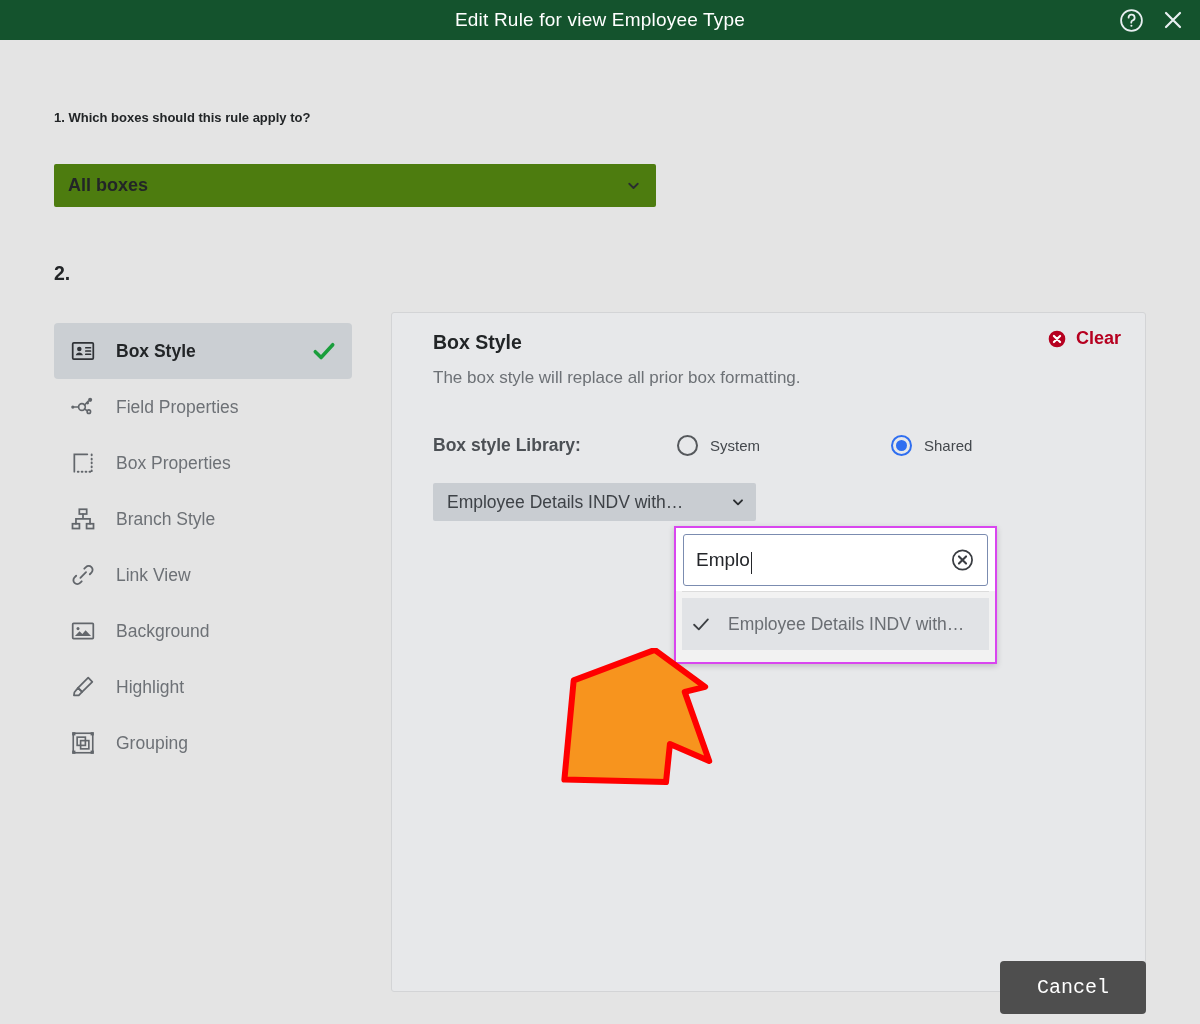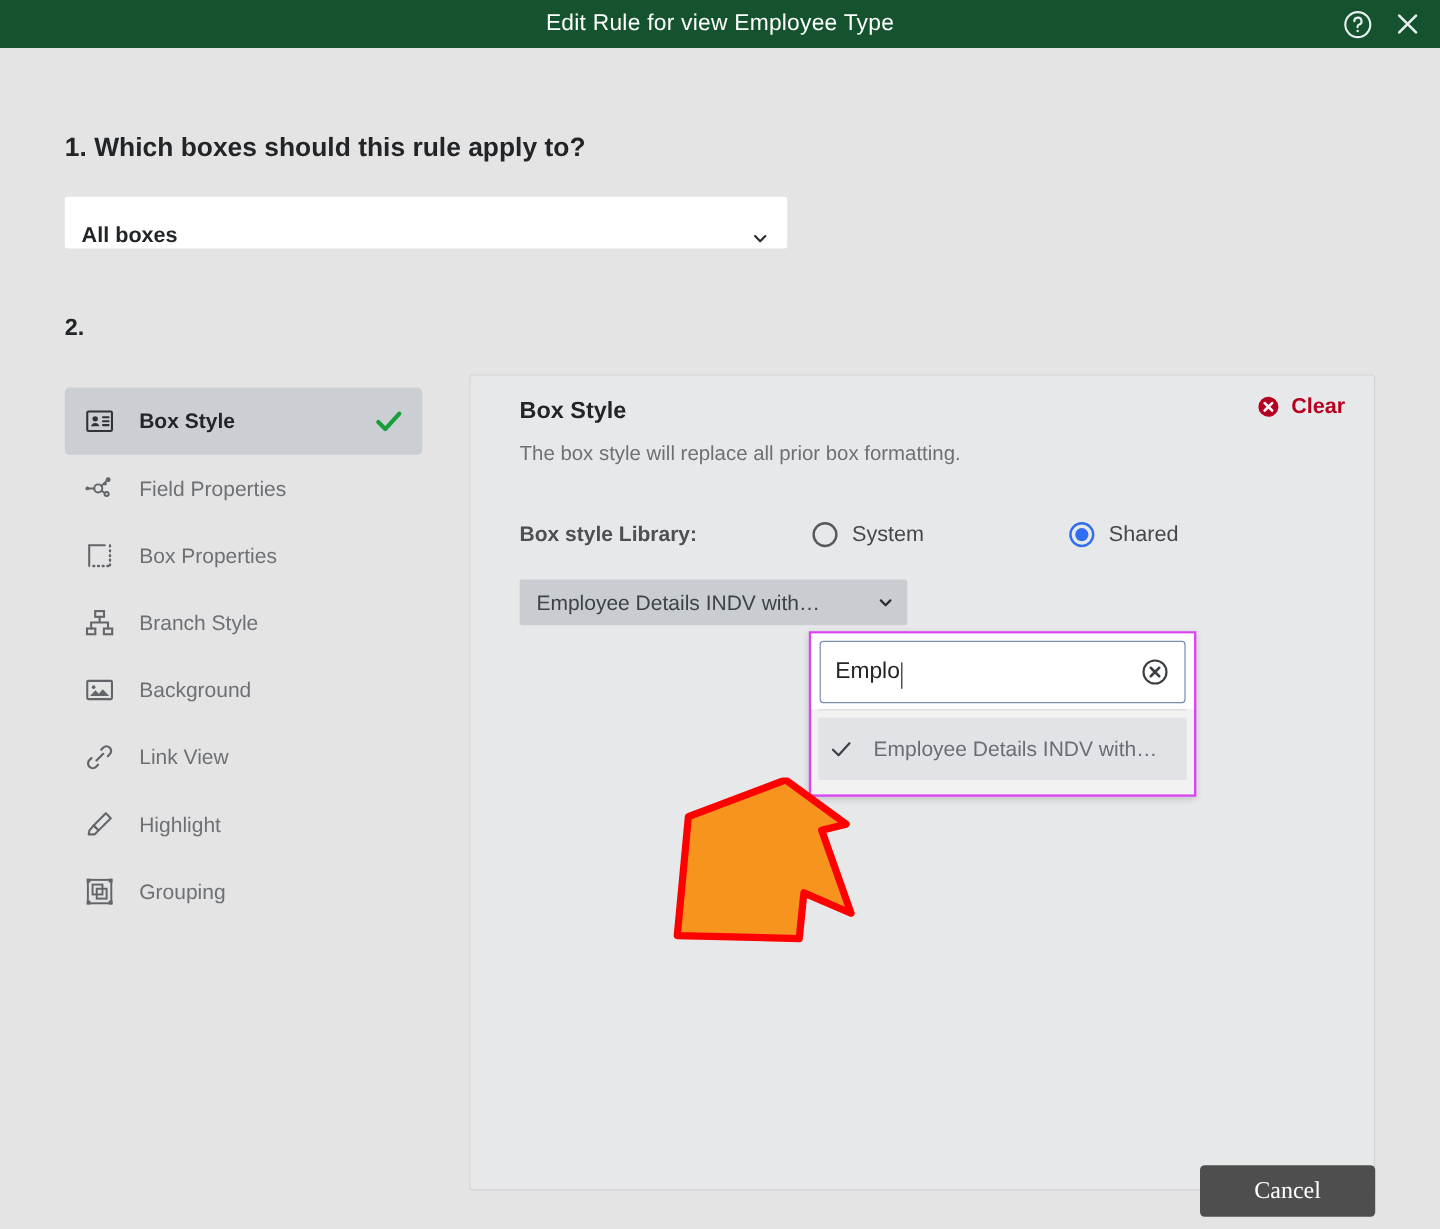--- a/index.html
+++ b/index.html
@@ -42,28 +42,28 @@
 
   
   .body {
     flex: 1 1 auto;
     position: relative;
     padding: 0 54px;
   }
 
   .step1-title {
     position: absolute; left: 54px; top: 70px;
-    font-size: 22px; font-weight: bold; color: #222527;
+    font-size: 13px; font-weight: bold; color: #222527;
   }
   .boxes-select {
     position: absolute; left: 54px; top: 124px;
     width: 602px; height: 43px;
-    background: #ffffff;
+    background: #4d7c0f;
     border: none; border-radius: 2px;
-    display: flex; align-items: flex-end; padding: 0 14px;
+    display: flex; align-items: center; padding: 0 14px;
     cursor: pointer;
     gap: 44px;
   }
   .boxes-select .label {
     font-size: 18px; font-weight: bold; color: #222527;
     flex: 1 1 auto;
   }
   .chev { color: #2a2d30; display: flex; align-items: center; }
 
   .step2-title {
@@ -141,21 +141,21 @@
     width: 21px; height: 21px; border-radius: 50%;
     border: 2px solid #55585c; background: transparent;
     display: flex; align-items: center; justify-content: center;
     flex: 0 0 21px;
   }
   .radio.checked { border-color: #2f6ef0; }
   .radio.checked::after {
     content: ""; width: 11px; height: 11px; border-radius: 50%;
     background: #2f6ef0;
   }
-  .radio-label { font-size: 18px; color: #44484d; }
+  .radio-label { font-size: 15px; color: #44484d; }
 
   .style-select {
     width: 323px; height: 38px;
     background: #c9cdd2; border-radius: 2px;
     display: flex; align-items: center; padding: 0 10px 0 14px;
     cursor: pointer;
   }
   .style-select .sel-text {
     flex: 1 1 auto;
     font-size: 17.5px; color: #3e4247;
@@ -216,25 +216,25 @@
     width: 190px; height: 160px;
     pointer-events: none;
   }
 
   
   .footer {
     position: absolute; right: 54px; bottom: 10px;
     display: flex; align-items: center; gap: 16px;
   }
   .btn {
-    height: 43px; min-width: 146px;
+    height: 53px; min-width: 146px;
     border: none; border-radius: 4px;
     font-size: 20px; color: #ffffff;
     cursor: pointer;
-    font-family: Liberation Serif, serif;
+    font-family: Liberation Mono, monospace;
   }
   .btn-cancel { background: #4e4e4e; }
   .btn-save   { background: #1c4a57; }
 </style>
 </head>
 <body>
 
 <div class="dialog">
 
   <div class="titlebar">
@@ -321,38 +321,38 @@
             <rect x="2.3" y="16.4" width="6.4" height="4.4"></rect>
             <rect x="15.3" y="16.4" width="6.4" height="4.4"></rect>
             <path d="M12 7.4v4.4M5.5 16.4v-4.6h13v4.6M5.5 11.8h13" stroke-linecap="round"></path>
           </svg>
         </span>
         <span class="side-label">Branch Style</span>
       </div>
 
       <div class="side-item">
         <span class="side-ico">
+          <svg width="26" height="26" viewBox="0 0 24 24" fill="none" stroke="currentColor" stroke-width="1.7" stroke-linecap="round">
+            <path d="M9.6 14.6 14.8 9.4"></path>
+            <path d="M13.2 6.2l1.5-1.5a3.6 3.6 0 0 1 5.1 5.1l-1.5 1.5"></path>
+            <path d="M10.8 17.8l-1.5 1.5a3.6 3.6 0 0 1-5.1-5.1l1.5-1.5"></path>
+          </svg>
+        </span>
+        <span class="side-label">Link View</span>
+      </div>
+
+      <div class="side-item">
+        <span class="side-ico">
           <svg width="26" height="26" viewBox="0 0 24 24" fill="none" stroke="currentColor" stroke-width="1.6">
             <rect x="2.5" y="5" width="19" height="14" rx="0.8"></rect>
             <circle cx="7.4" cy="9.8" r="1.4" fill="currentColor" stroke="none"></circle>
             <path d="M4.6 16.6l4.2-4.4 2.6 2.6 3-3.4 5 5.2z" fill="currentColor" stroke="none"></path>
           </svg>
         </span>
         <span class="side-label">Background</span>
-      </div>
-
-      <div class="side-item">
-        <span class="side-ico">
-          <svg width="26" height="26" viewBox="0 0 24 24" fill="none" stroke="currentColor" stroke-width="1.7" stroke-linecap="round">
-            <path d="M9.6 14.6 14.8 9.4"></path>
-            <path d="M13.2 6.2l1.5-1.5a3.6 3.6 0 0 1 5.1 5.1l-1.5 1.5"></path>
-            <path d="M10.8 17.8l-1.5 1.5a3.6 3.6 0 0 1-5.1-5.1l1.5-1.5"></path>
-          </svg>
-        </span>
-        <span class="side-label">Link View</span>
       </div>
 
       <div class="side-item">
         <span class="side-ico">
           <svg width="26" height="26" viewBox="0 0 24 24" fill="none" stroke="currentColor" stroke-width="1.6" stroke-linejoin="round">
             <path d="M16.8 3.4l3.8 3.8-9.4 9.4-3.8-3.8z"></path>
             <path d="M7.4 12.8l3.8 3.8-3.1 3.1H3.6l.5-2.9z"></path>
           </svg>
         </span>
         <span class="side-label">Highlight</span>

